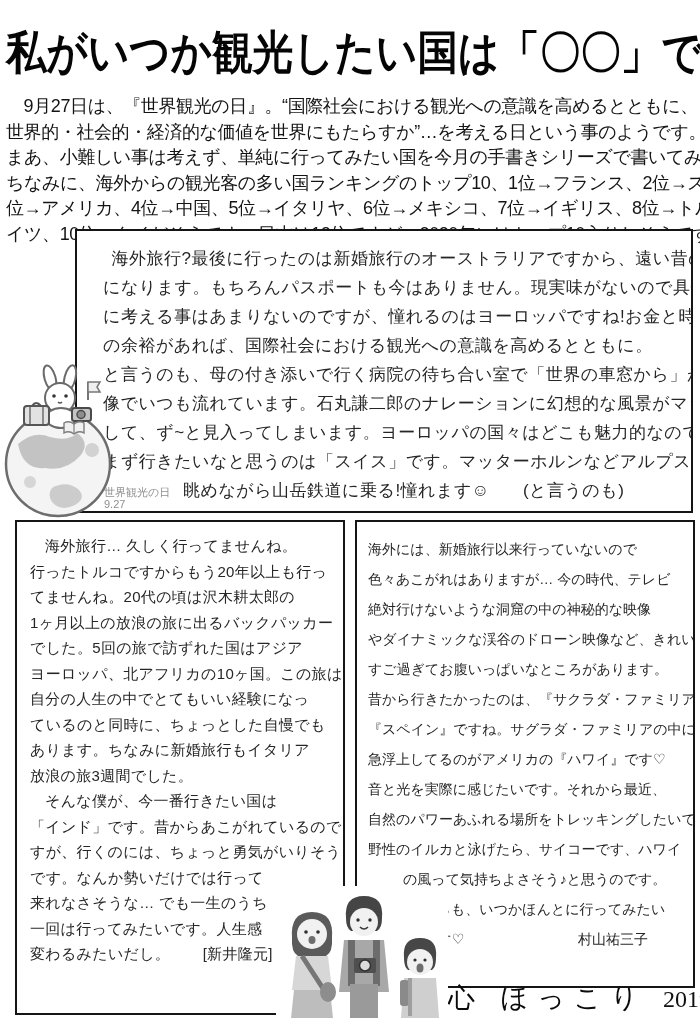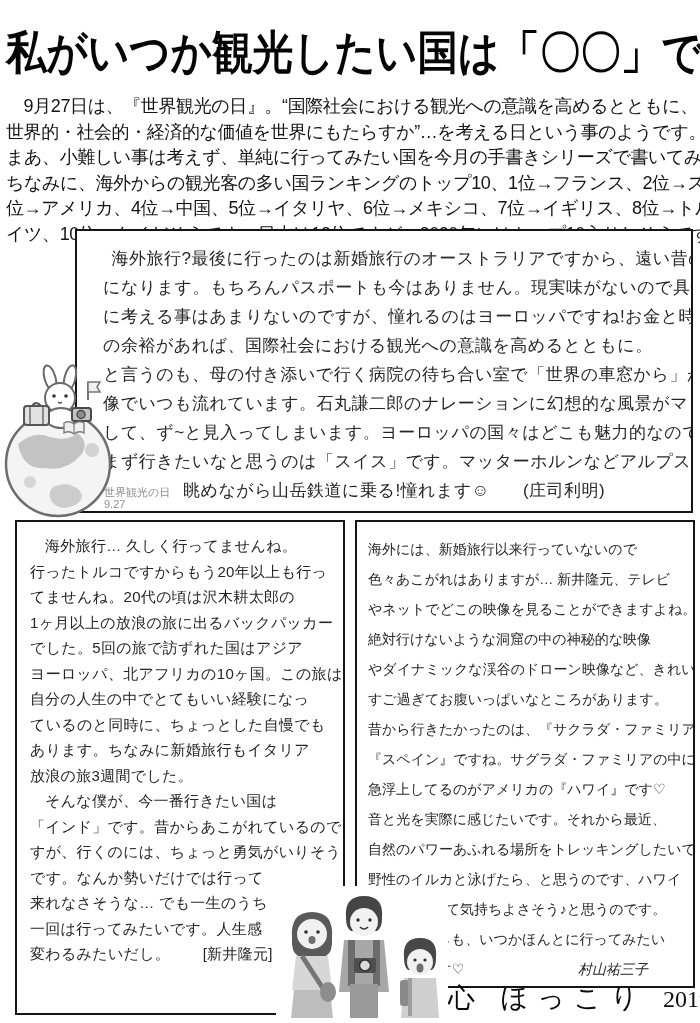--- a/index.html
+++ b/index.html
@@ -36,21 +36,21 @@
   .box3 { left:355px; top:520px; width:340px; height:468px; padding:12px 0 8px 11px; z-index:1; }
   .box3 .hl { font-size:14px; line-height:30px; letter-spacing:0px; }
 
   .ind05 { text-indent:0.5em; }
   .ind1  { text-indent:1em; }
   .b1-last { margin-left:80px; }
   .sig { display:inline-block; margin-left:28px; }
   .b3-i1 { margin-left:35px; }
   .b3-i2 { margin-left:40px; }
   .b3-i3 { margin-left:55px; }
-  .b3-sig { display:inline-block; margin-left:110px;font-style:italic; }
+  .b3-sig { display:inline-block; margin-left:110px; }
 
   .rabbit-illus { position:absolute; left:0px; top:360px; width:118px; height:160px; z-index:3; }
   .badge {
     position:absolute; left:82px; top:486px; z-index:4;
     color:#8f8f8f; font-size:11px; line-height:12px; text-align:left; width:70px;margin-left:22px;
   }
   .book-icon { position:absolute; left:63px; top:420px; width:22px; height:16px; z-index:3; }
 
   .family-illus { position:absolute; left:276px; top:886px; width:172px; height:137px; z-index:3; }
 
@@ -81,21 +81,21 @@
     <div class="hl ind05">海外旅行?最後に行ったのは新婚旅行のオーストラリアですから、遠い昔の話</div>
     <div class="hl">になります。もちろんパスポートも今はありません。現実味がないので具体的</div>
     <div class="hl">に考える事はあまりないのですが、憧れるのはヨーロッパですね!お金と時間</div>
     <div class="hl">の余裕があれば、国際社会における観光への意識を高めるとともに。</div>
     <div class="hl">と言うのも、母の付き添いで行く病院の待ち合い室で「世界の車窓から」が映</div>
     <div class="hl">像でいつも流れています。石丸謙二郎のナレーションに幻想的な風景がマッチ</div>
     <div class="hl">して、ず~と見入ってしまいます。ヨーロッパの国々はどこも魅力的なのですが、</div>
     <div class="hl">まず行きたいなと思うのは「スイス」です。マッターホルンなどアルプスの名峰を</div>
     <div class="hl b1-last">
       <span>眺めながら山岳鉄道に乗る!憧れます☺</span>
-      <span class="sig">(庄司利明)</span>
+      <span class="sig">(と言うのも)</span>
     </div>
   </div>
 
   <svg class="rabbit-illus" viewBox="0 0 118 160" xmlns="http://www.w3.org/2000/svg">
     <circle cx="58" cy="104" r="52" fill="#f4f4f4" stroke="#6d6d6d" stroke-width="2.5"></circle>
     <path d="M18 84 q16 -14 32 -7 q18 5 27 -4 q13 9 4 22 q-15 17 -36 13 q-22 2 -27 -24z" fill="#c3c3c3"></path>
     <path d="M52 128 q14 -8 26 1 q9 9 -3 16 q-14 7 -23 -3 q-5 -8 0 -14z" fill="#cccccc"></path>
     <circle cx="92" cy="90" r="7" fill="#d2d2d2"></circle>
     <circle cx="30" cy="122" r="6" fill="#d6d6d6"></circle>
     <ellipse cx="50" cy="18" rx="5.5" ry="13" fill="#fff" stroke="#6a6a6a" stroke-width="2" transform="rotate(-16 50 18)"></ellipse>
@@ -143,31 +143,30 @@
     <div class="hl">来れなさそうな… でも一生のうち</div>
     <div class="hl">一回は行ってみたいです。人生感</div>
     <div class="hl">
       <span>変わるみたいだし。</span>
       <span class="sig">[新井隆元]</span>
     </div>
   </div>
 
   <div class="box box3">
     <div class="hl">海外には、新婚旅行以来行っていないので</div>
-    <div class="hl">色々あこがれはありますが… 新井隆元、テレビ</div>
-    <div class="hl">やネットでどこの映像を見ることができますよね。</div>
+    <div class="hl">色々あこがれはありますが… 今の時代、テレビ</div>
     <div class="hl">絶対行けないような洞窟の中の神秘的な映像</div>
     <div class="hl">やダイナミックな渓谷のドローン映像など、きれい過ぎて</div>
     <div class="hl">すご過ぎてお腹いっぱいなところがあります。</div>
     <div class="hl">昔から行きたかったのは、『サクラダ・ファミリア』なので、</div>
     <div class="hl">『スペイン』ですね。サグラダ・ファミリアの中に入って</div>
     <div class="hl">急浮上してるのがアメリカの『ハワイ』です♡</div>
     <div class="hl">音と光を実際に感じたいです。それから最近、</div>
     <div class="hl">自然のパワーあふれる場所をトレッキングしたいです。</div>
-    <div class="hl">野性のイルカと泳げたら、と思うのです、ハワイ</div>
+    <div class="hl">野性のイルカと泳げたら、サイコーです、ハワイ</div>
     <div class="hl b3-i1">の風って気持ちよさそう♪と思うのです。</div>
     <div class="hl b3-i2">どちらも、いつかほんとに行ってみたい</div>
     <div class="hl b3-i3">
       <span>です♡</span>
       <span class="b3-sig">村山祐三子</span>
     </div>
   </div>
 
   <svg class="family-illus" viewBox="0 0 172 137" xmlns="http://www.w3.org/2000/svg">
     <rect width="172" height="137" fill="#ffffff"></rect>

